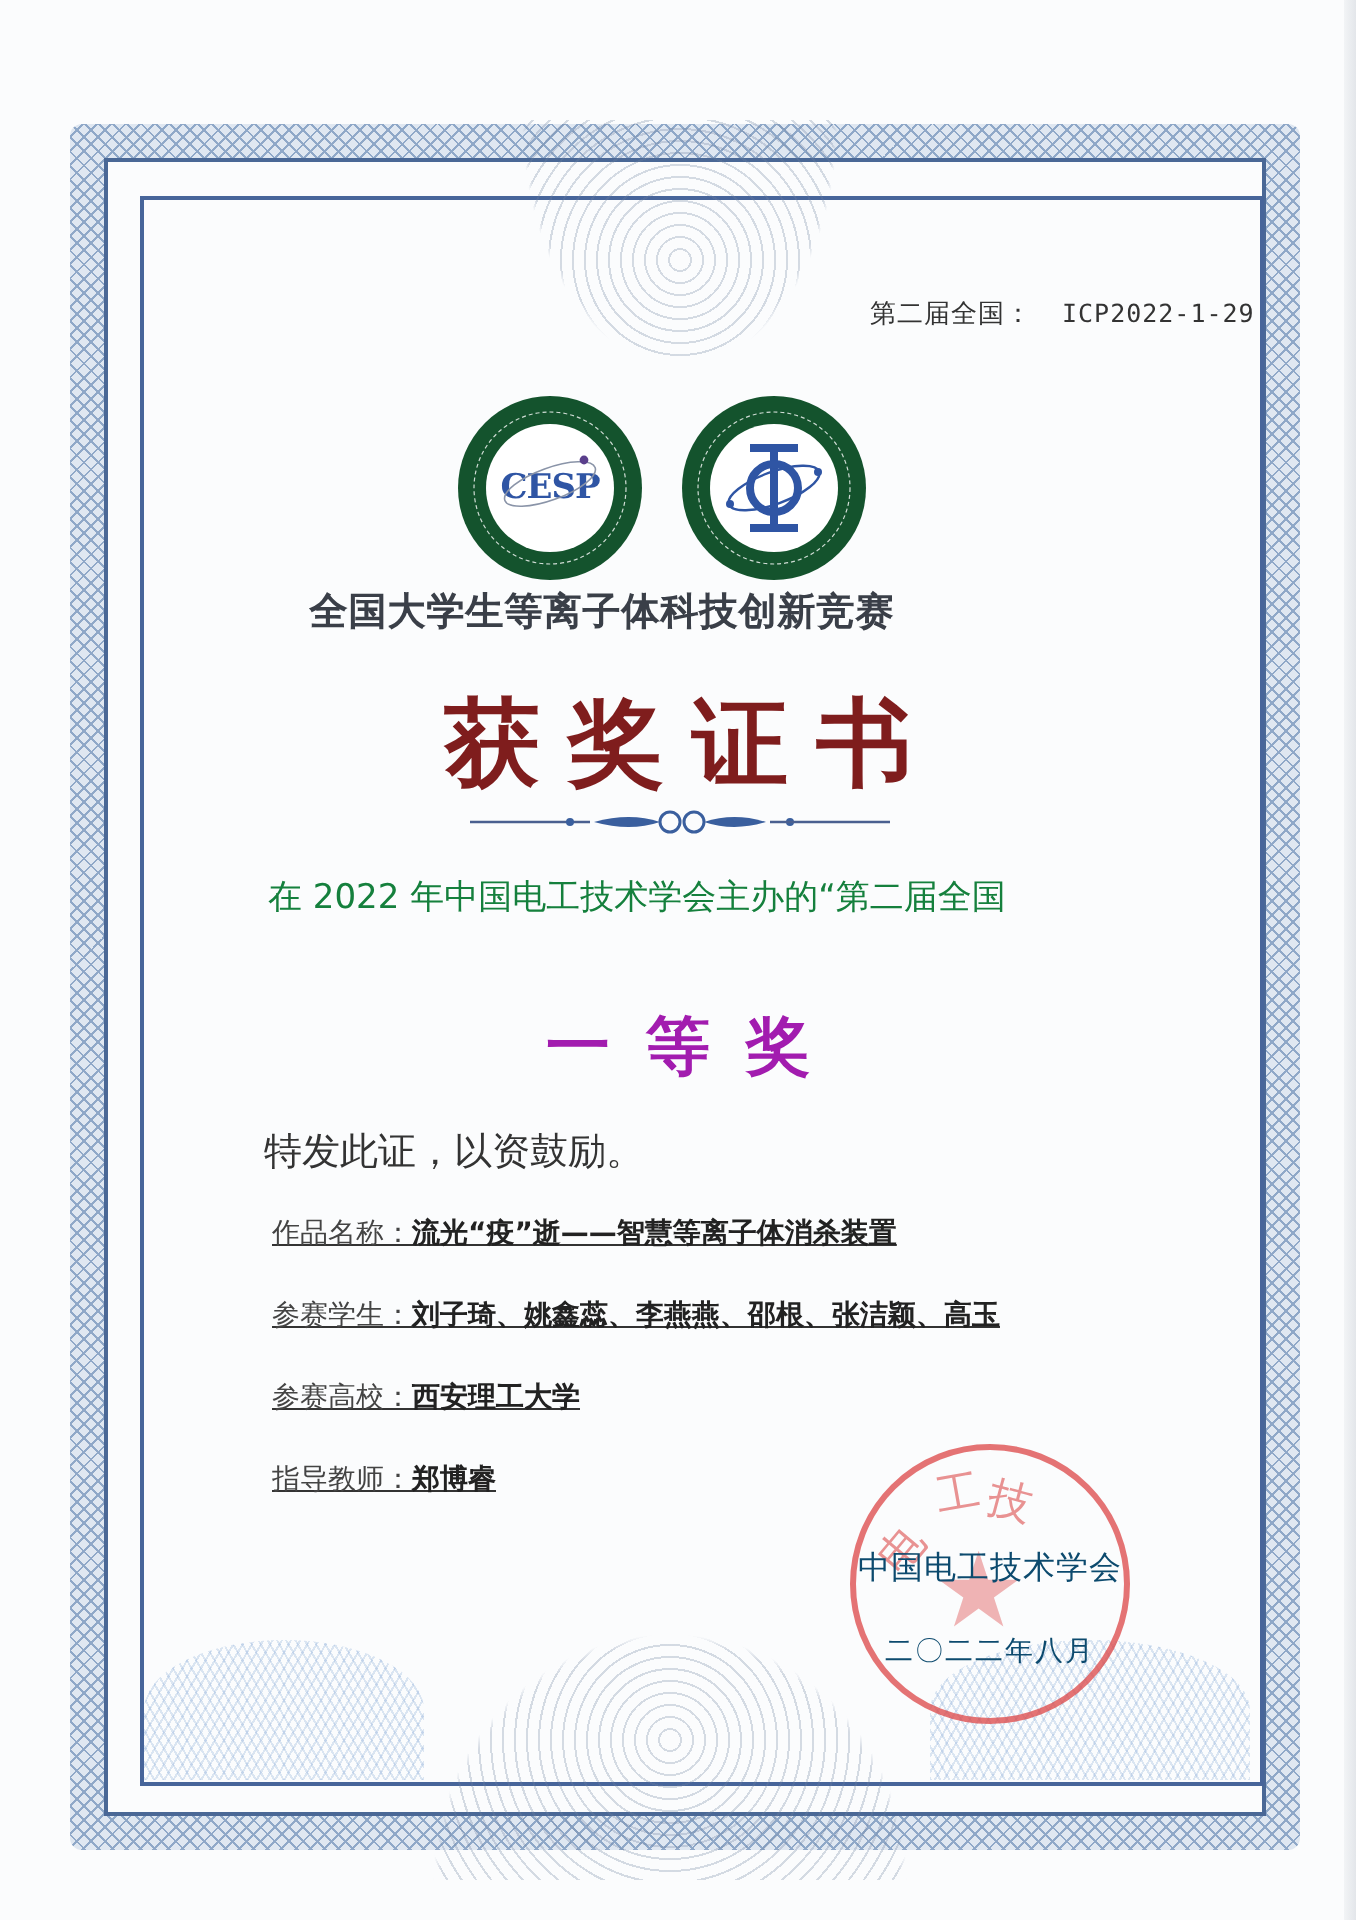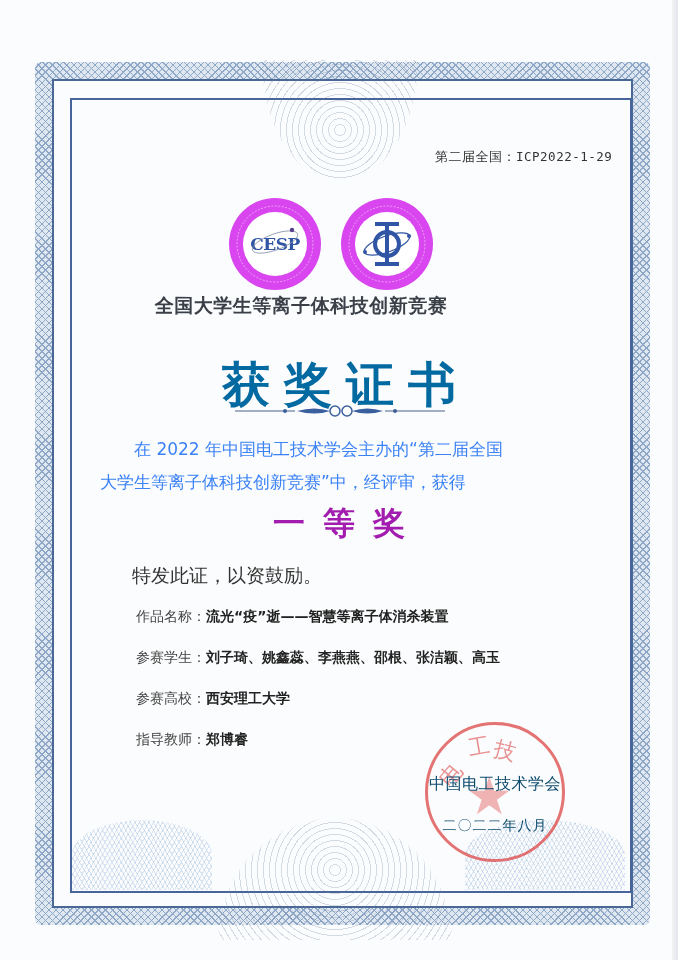--- a/index.html
+++ b/index.html
@@ -81,29 +81,29 @@
     .mesh-hill.right { left: 465px; width: 160px; }
 
     
     .cert-no {
       position: absolute;
       left: 435px; top: 148px;
       font-size: 13px;
       color: #333;
       letter-spacing: 0.5px;
     }
-    .cert-no .mono { font-family: "DejaVu Sans Mono", "Liberation Mono", monospace; font-size: 12.5px; }
+    .cert-no .mono { font-family: "DejaVu Sans Mono", "Liberation Mono", monospace; font-size: 12.5px; margin-left: 15px; }
 
     
     .logo {
       position: absolute;
       top: 198px;
       width: 92px; height: 92px;
       border-radius: 50%;
-      background: #d946ef;
+      background: #14532d;
       box-sizing: border-box;
     }
     .logo.cesp { left: 229px; }
     .logo.plasma { left: 341px; }
     .logo .inner {
       position: absolute;
       left: 14px; top: 14px;
       width: 64px; height: 64px;
       border-radius: 50%;
       background: #ffffff;
@@ -132,42 +132,42 @@
       font-size: 19px;
       font-weight: bold;
       color: #3a3f48;
       letter-spacing: 0.5px;
     }
 
     
     .title {
       position: absolute;
       left: 0; width: 678px;
-      top: 353px;
+      top: 340px;
       text-align: center;
       font-size: 48px;
       font-weight: bold;
-      color: #0369a1;
+      color: #7f1d1d;
       letter-spacing: 14px;
       text-indent: 14px;
     }
     .ornament {
       position: absolute;
       left: 235px; top: 400px;
       width: 210px; height: 22px;
     }
 
     
     .body-text {
       position: absolute;
       left: 100px; width: 480px;
       top: 433px;
       font-size: 17px;
       line-height: 33px;
-      color: #3b82f6;
+      color: #15803d;
     }
     .body-text .line1 { padding-left: 34px; display: block; white-space: nowrap; }
     .body-text .line2 { display: block; white-space: nowrap; }
     .award {
       position: absolute;
       left: 0; width: 678px;
       top: 502px;
       text-align: center;
       font-size: 32px;
       font-weight: bold;
@@ -187,20 +187,21 @@
     .details {
       position: absolute;
       left: 136px;
       top: 608px;
       font-size: 14px;
       color: #333;
     }
     .detail-row {
       height: 41px;
       white-space: nowrap;
+      text-decoration: underline;
     }
     .detail-row .label { color: #444; }
     .detail-row .value { font-weight: bold; color: #222; }
 
     
     .seal {
       position: absolute;
       left: 425px; top: 722px;
       width: 140px; height: 140px;
       border-radius: 50%;
@@ -289,21 +290,20 @@
   <path d="M62 11 Q80 6 95 11 Q80 16 62 11 Z" fill="#3a5f9e"></path>
   <circle cx="100" cy="11" r="5" fill="none" stroke="#3a5f9e" stroke-width="1.5"></circle>
   <circle cx="112" cy="11" r="5" fill="none" stroke="#3a5f9e" stroke-width="1.5"></circle>
   <path d="M148 11 Q132 6 117 11 Q132 16 148 11 Z" fill="#3a5f9e"></path>
   <circle cx="160" cy="11" r="2" fill="#3a5f9e"></circle>
   <line x1="150" y1="11" x2="210" y2="11" stroke="#4a6090" stroke-width="1.2"></line>
 </svg>
 
 <div class="body-text">
   <span class="line1">在 2022 年中国电工技术学会主办的“第二届全国</span>
-  <span class="line2">大学生等离子体科技创新竞赛”中，经评审，获得</span>
 </div>
 
 <div class="award">一等奖</div>
 
 <div class="closing">特发此证，以资鼓励。</div>
 
 <div class="details">
   <div class="detail-row">
     <span class="label">作品名称：</span><span class="value">流光“疫”逝——智慧等离子体消杀装置</span>
   </div>

